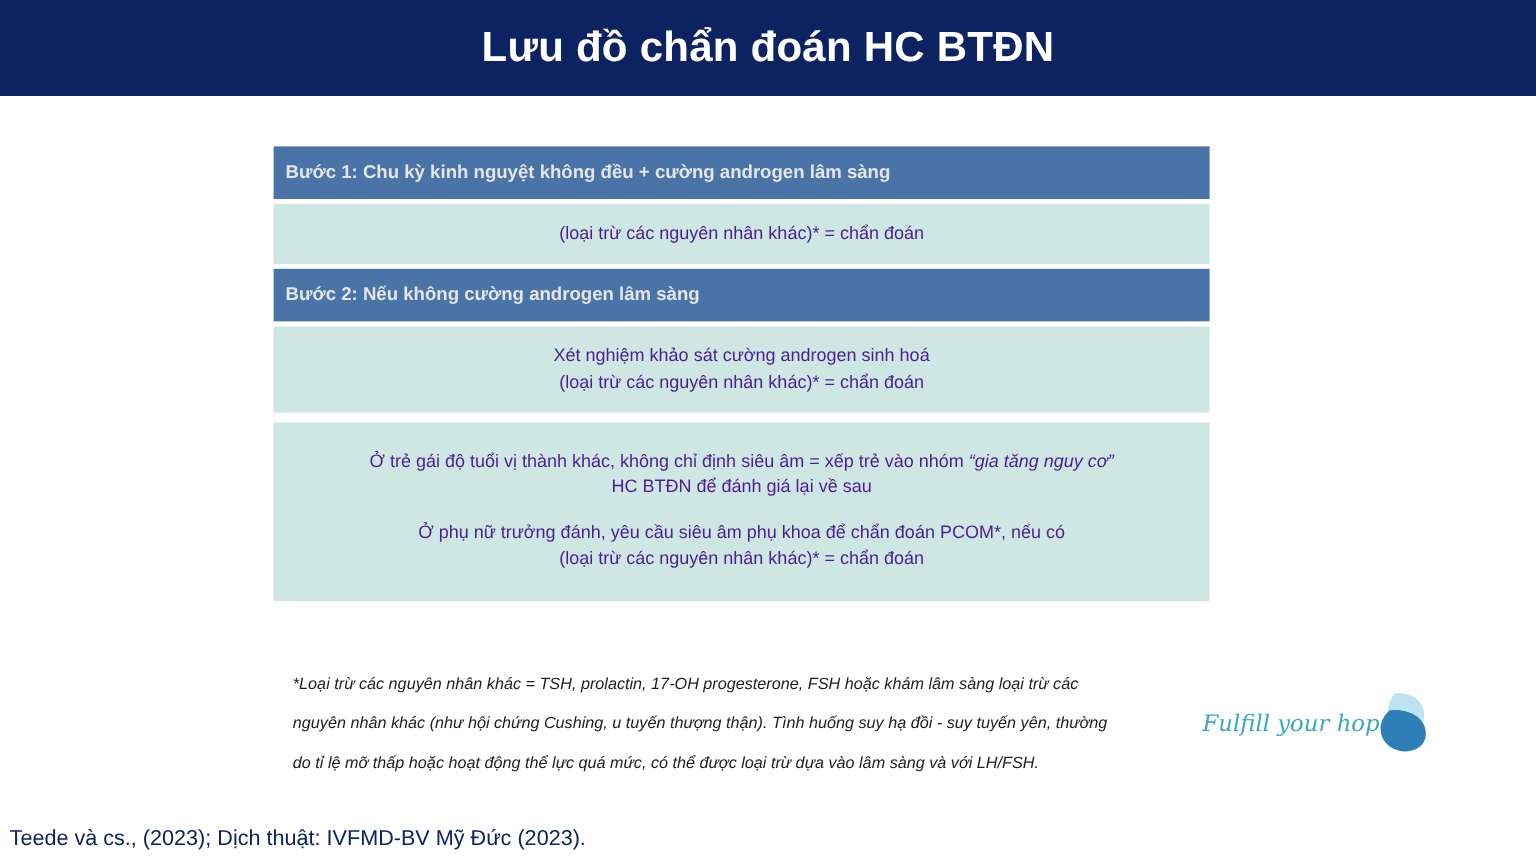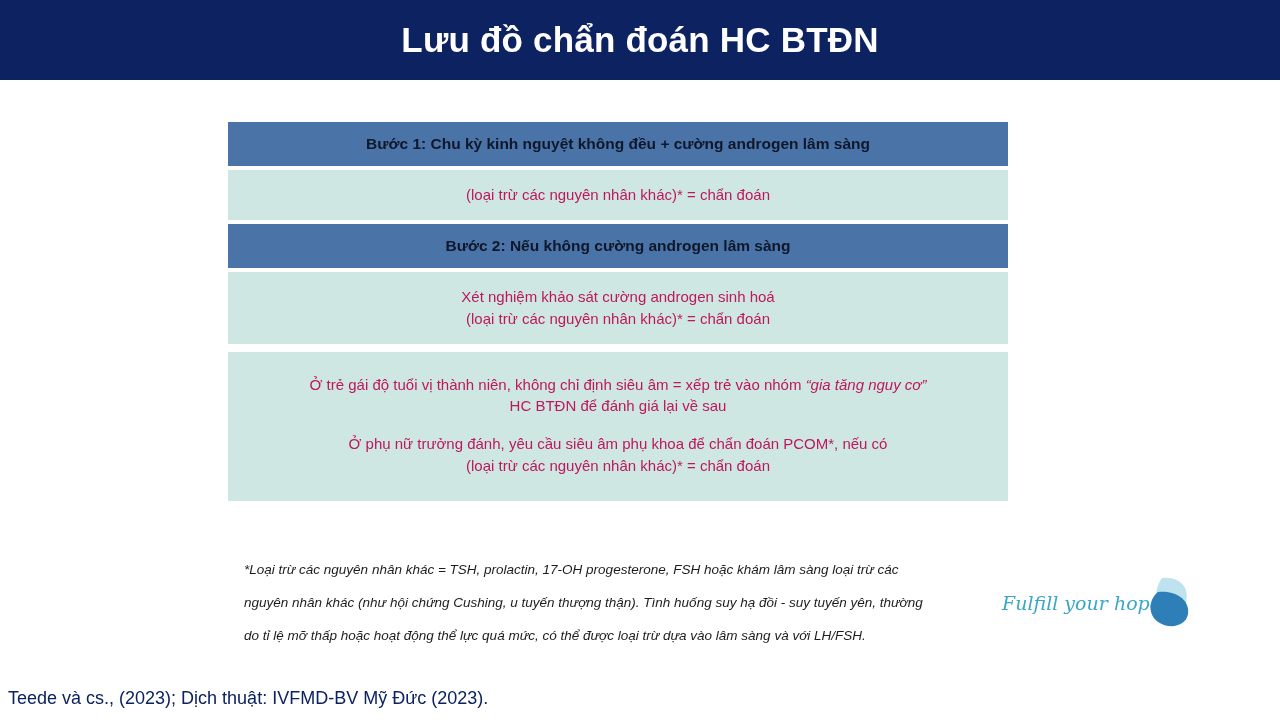--- a/index.html
+++ b/index.html
@@ -43,30 +43,30 @@
   
   .flow {
     position: absolute;
     left: 228px;
     top: 122px;
     width: 780px;
     border-collapse: collapse;
   }
   .flow .band {
     background: #4a74a8;
-    color: #0f172a;
+    color: #e5e5e5;
     font-size: 15.5px;
     font-weight: bold;
-    text-align: center;
+    text-align: left;
     padding: 12px 10px;
     line-height: 1.3;
   }
   .flow .body {
     background: #cfe7e3;
-    color: #be185d;
+    color: #4c1d95;
     font-size: 15px;
     text-align: center;
     padding: 14px 14px;
     line-height: 1.45;
     margin-top: 8px;
   }
   .flow .body.tall {
     padding-top: 22px;
     padding-bottom: 24px;
   }
@@ -170,21 +170,21 @@
       <tr>
           <td class="gap"></td>
         </tr>
       <tr>
           <td class="gap"></td>
         </tr>
       <tr>
         <td class="body tall">
           <div>
             <div>
-              <span>Ở trẻ gái độ tuổi vị thành niên, không chỉ định siêu âm = xếp trẻ vào nhóm </span><span class="ital">“gia tăng nguy cơ”</span>
+              <span>Ở trẻ gái độ tuổi vị thành khác, không chỉ định siêu âm = xếp trẻ vào nhóm </span><span class="ital">“gia tăng nguy cơ”</span>
             </div>
             <div>HC BTĐN để đánh giá lại về sau</div>
           </div>
           <div class="para-spacer"></div>
           <div>
             <div>Ở phụ nữ trưởng đánh, yêu cầu siêu âm phụ khoa để chẩn đoán PCOM*, nếu có</div>
             <div>(loại trừ các nguyên nhân khác)* = chẩn đoán</div>
           </div>
         </td>
       </tr>

